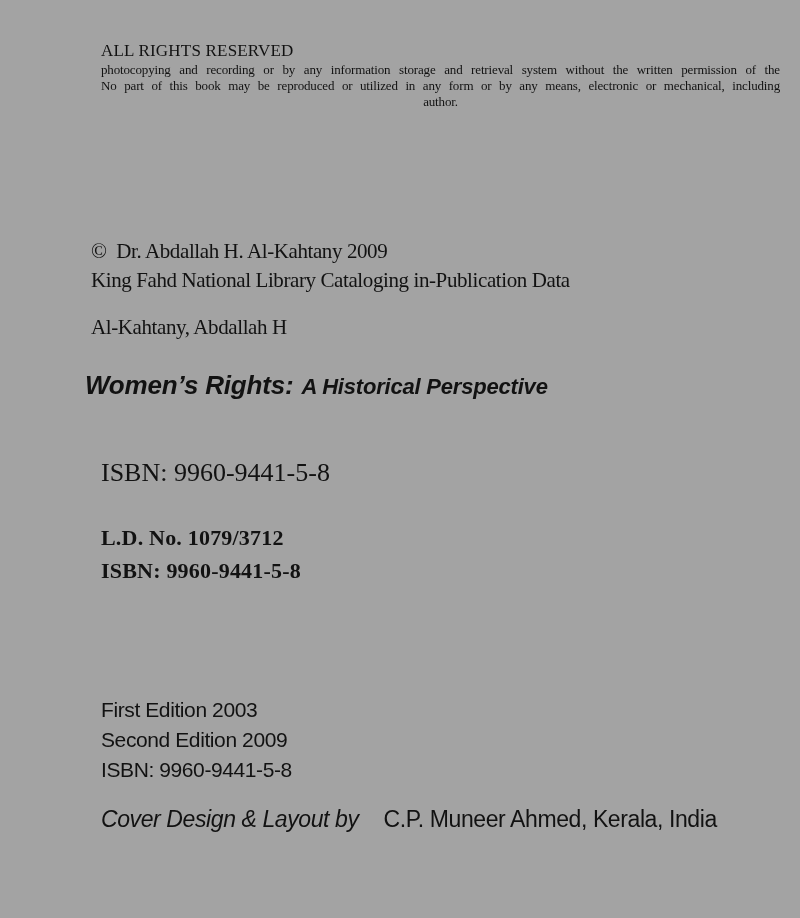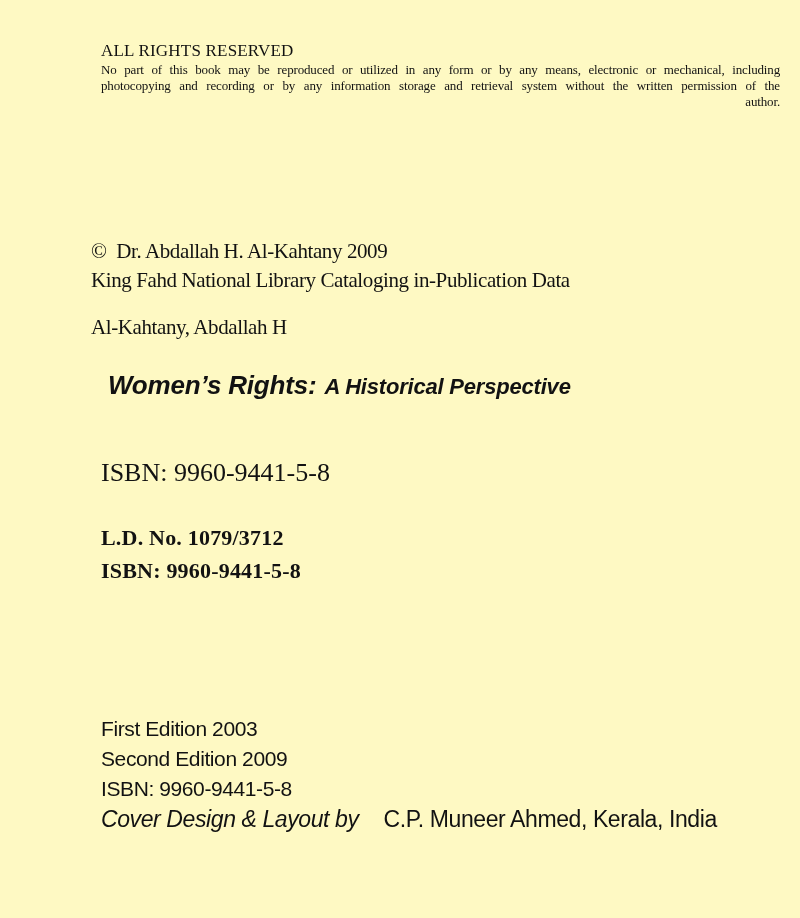--- a/index.html
+++ b/index.html
@@ -4,21 +4,21 @@
 <style>
   html, body {
     margin: 0;
     padding: 0;
     background: #ffffff;
   }
   .page {
     position: relative;
     width: 800px;
     height: 918px;
-    background: #fef9c3;
+    background: #a3a3a3;
     color: #121212;
     overflow: hidden;
     font-family: "Liberation Serif", "DejaVu Serif", serif;
   }
   
   .rights {
     position: absolute;
     top: 41px;
     left: 101px;
     width: 679px;
@@ -33,37 +33,37 @@
     margin-top: 1px;
     font-size: 13px;
     line-height: 16px;
     letter-spacing: -0.15px;
     word-spacing: -0.4px;
   }
   .jline {
     text-align: justify;
     text-align-last: justify;
   }
-  .lline { text-align: right; }
+  .lline { text-align: center; }
 
   
   .serif-block {
     position: absolute;
     left: 91px;
     font-size: 21px;
     line-height: 29px;
     letter-spacing: -0.4px;
   }
   .pos-copyright { top: 237px; }
   .pos-author   { top: 314px; line-height: 26px; }
 
   
   .title-line {
     position: absolute;
-    left: 108px;
+    left: 85px;
     top: 370px;
     font-family: "Liberation Sans", "DejaVu Sans", sans-serif;
     font-weight: 700;
     font-style: italic;
     white-space: nowrap;
     letter-spacing: -0.2px;
   }
   .title-main { font-size: 26px; }
   .title-sub  { font-size: 22px; margin-left: 8px; }
 
@@ -87,21 +87,20 @@
 
   
   .sans-block {
     position: absolute;
     left: 101px;
     top: 695px;
     font-family: "Liberation Sans", "DejaVu Sans", sans-serif;
     font-size: 21px;
     line-height: 30px;
     letter-spacing: -0.4px;
-    margin-top: 19px;
   }
 
   
   .cover-line {
     position: absolute;
     left: 101px;
     top: 806px;
     font-family: "Liberation Sans", "DejaVu Sans", sans-serif;
     font-size: 23px;
     letter-spacing: -0.4px;
@@ -111,22 +110,22 @@
   .cover-value { font-style: normal; margin-left: 25px; }
 </style>
 </head>
 <body>
 
 <div class="page">
 
   <section class="rights">
     <div class="rights-heading">ALL RIGHTS RESERVED</div>
     <div class="rights-body">
+      <div class="jline">photocopying and recording or by any information storage and retrieval system without the written permission of the</div>
       <div class="jline">No part of this book may be reproduced or utilized in any form or by any means, electronic or mechanical, including</div>
-      <div class="jline">photocopying and recording or by any information storage and retrieval system without the written permission of the</div>
       <div class="lline">author.</div>
     </div>
   </section>
 
   <div class="serif-block pos-copyright">
     <div>©&nbsp; Dr. Abdallah H. Al-Kahtany 2009</div>
     <div>King Fahd National Library Cataloging in-Publication Data</div>
   </div>
 
   <div class="serif-block pos-author">Al-Kahtany, Abdallah H</div>

